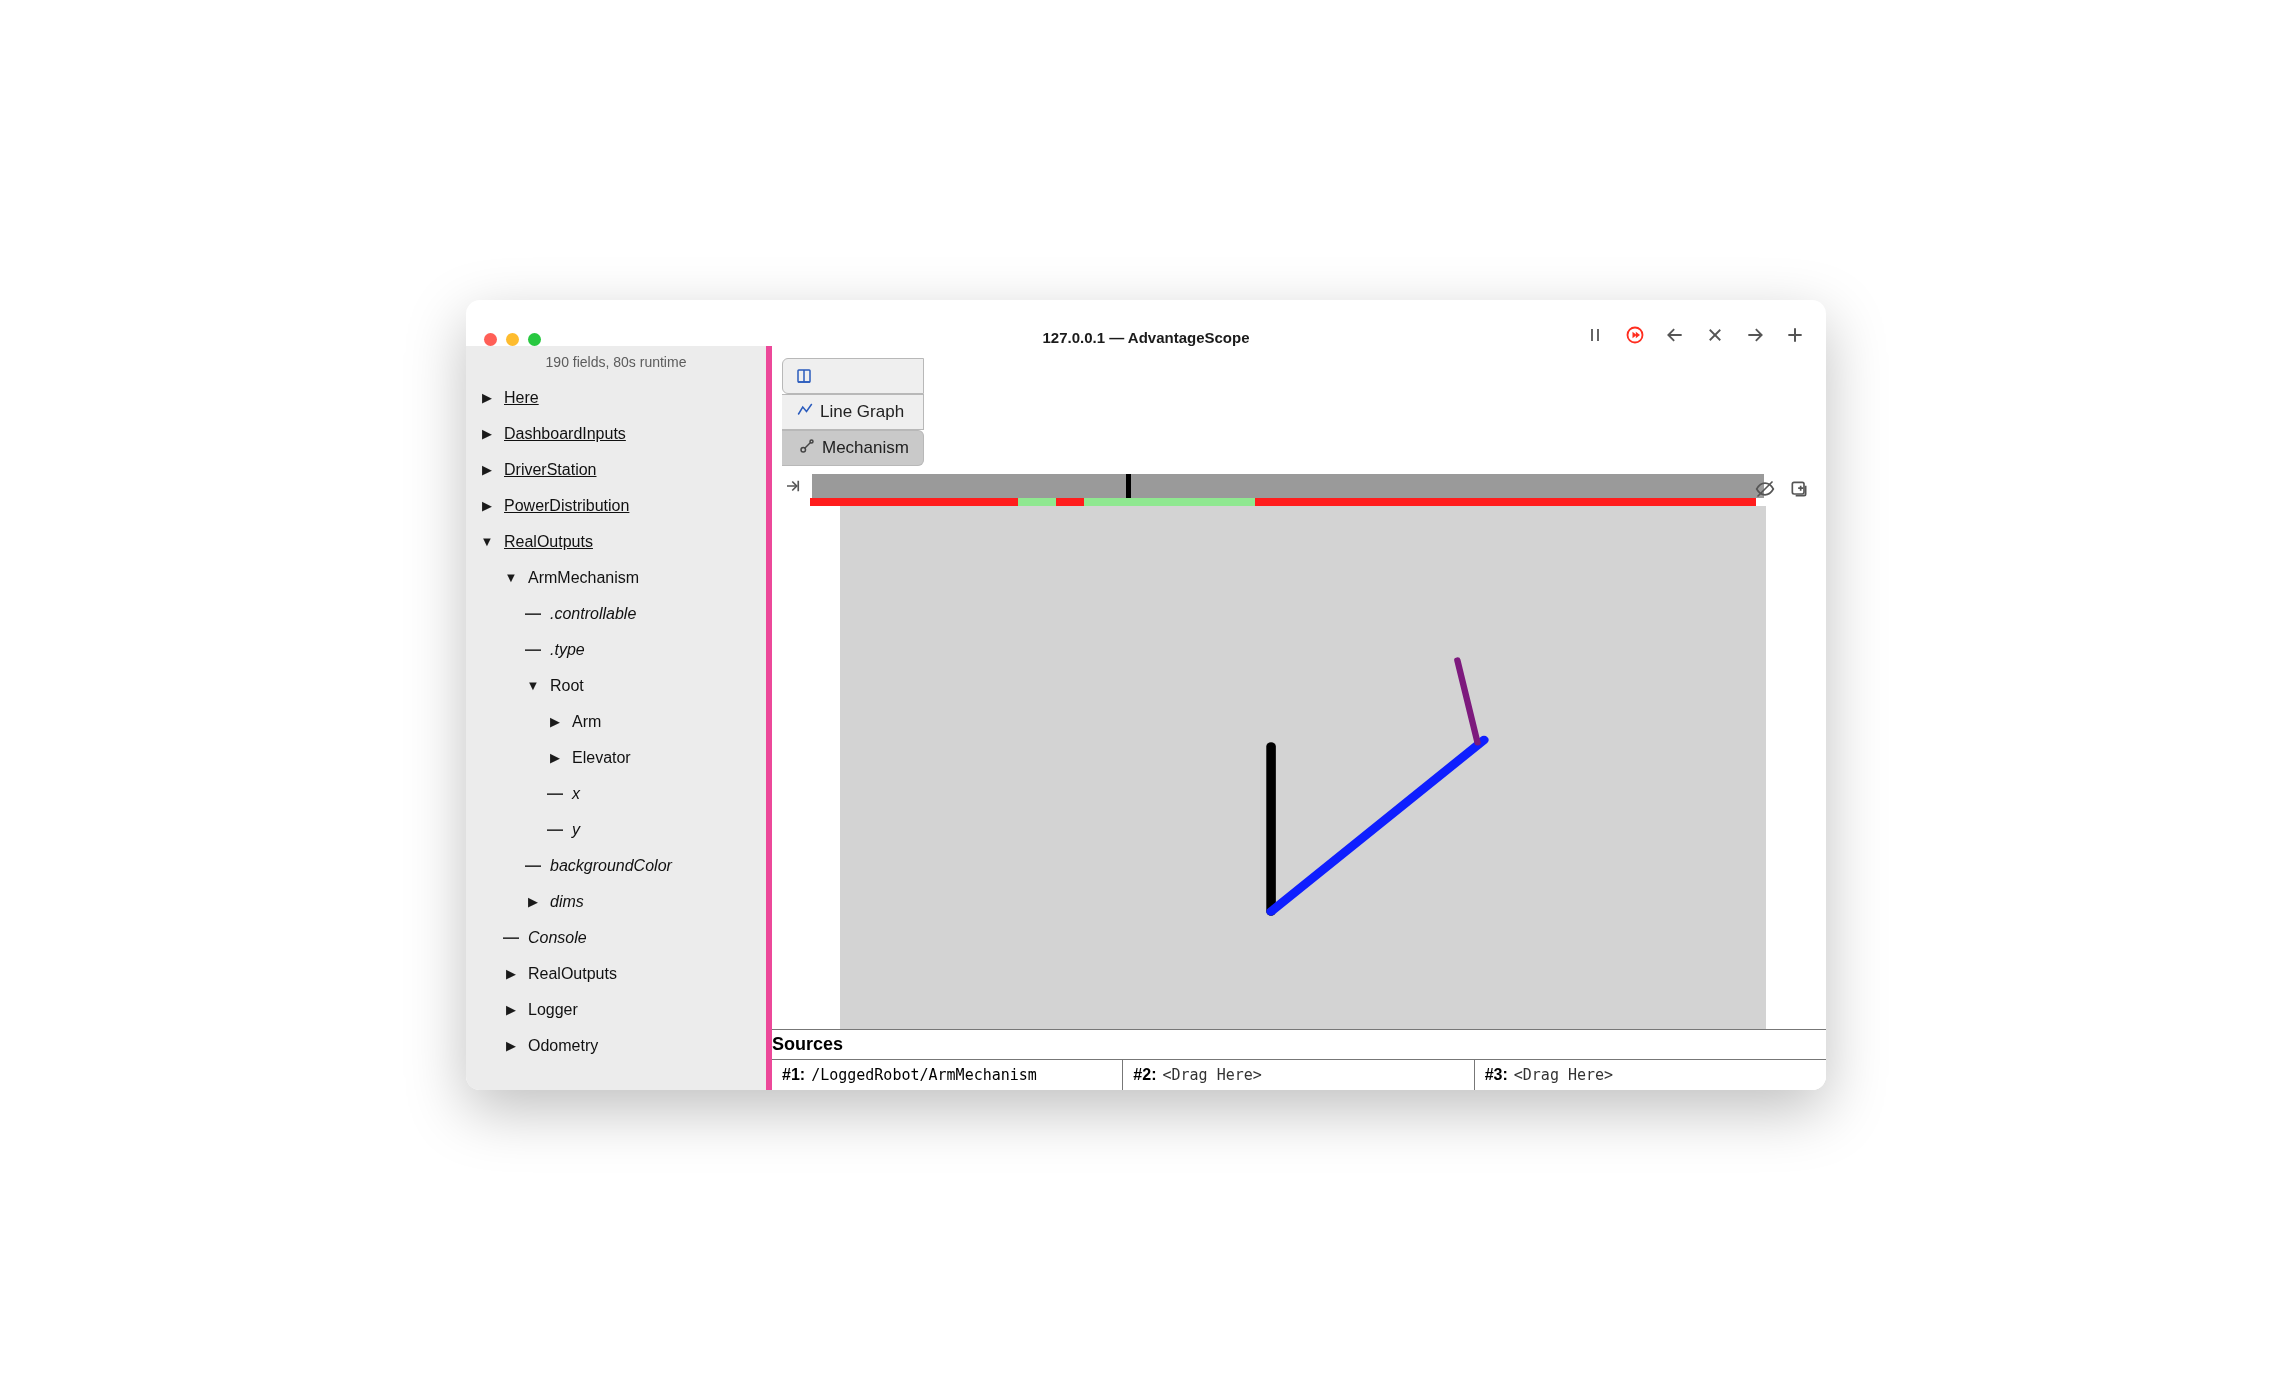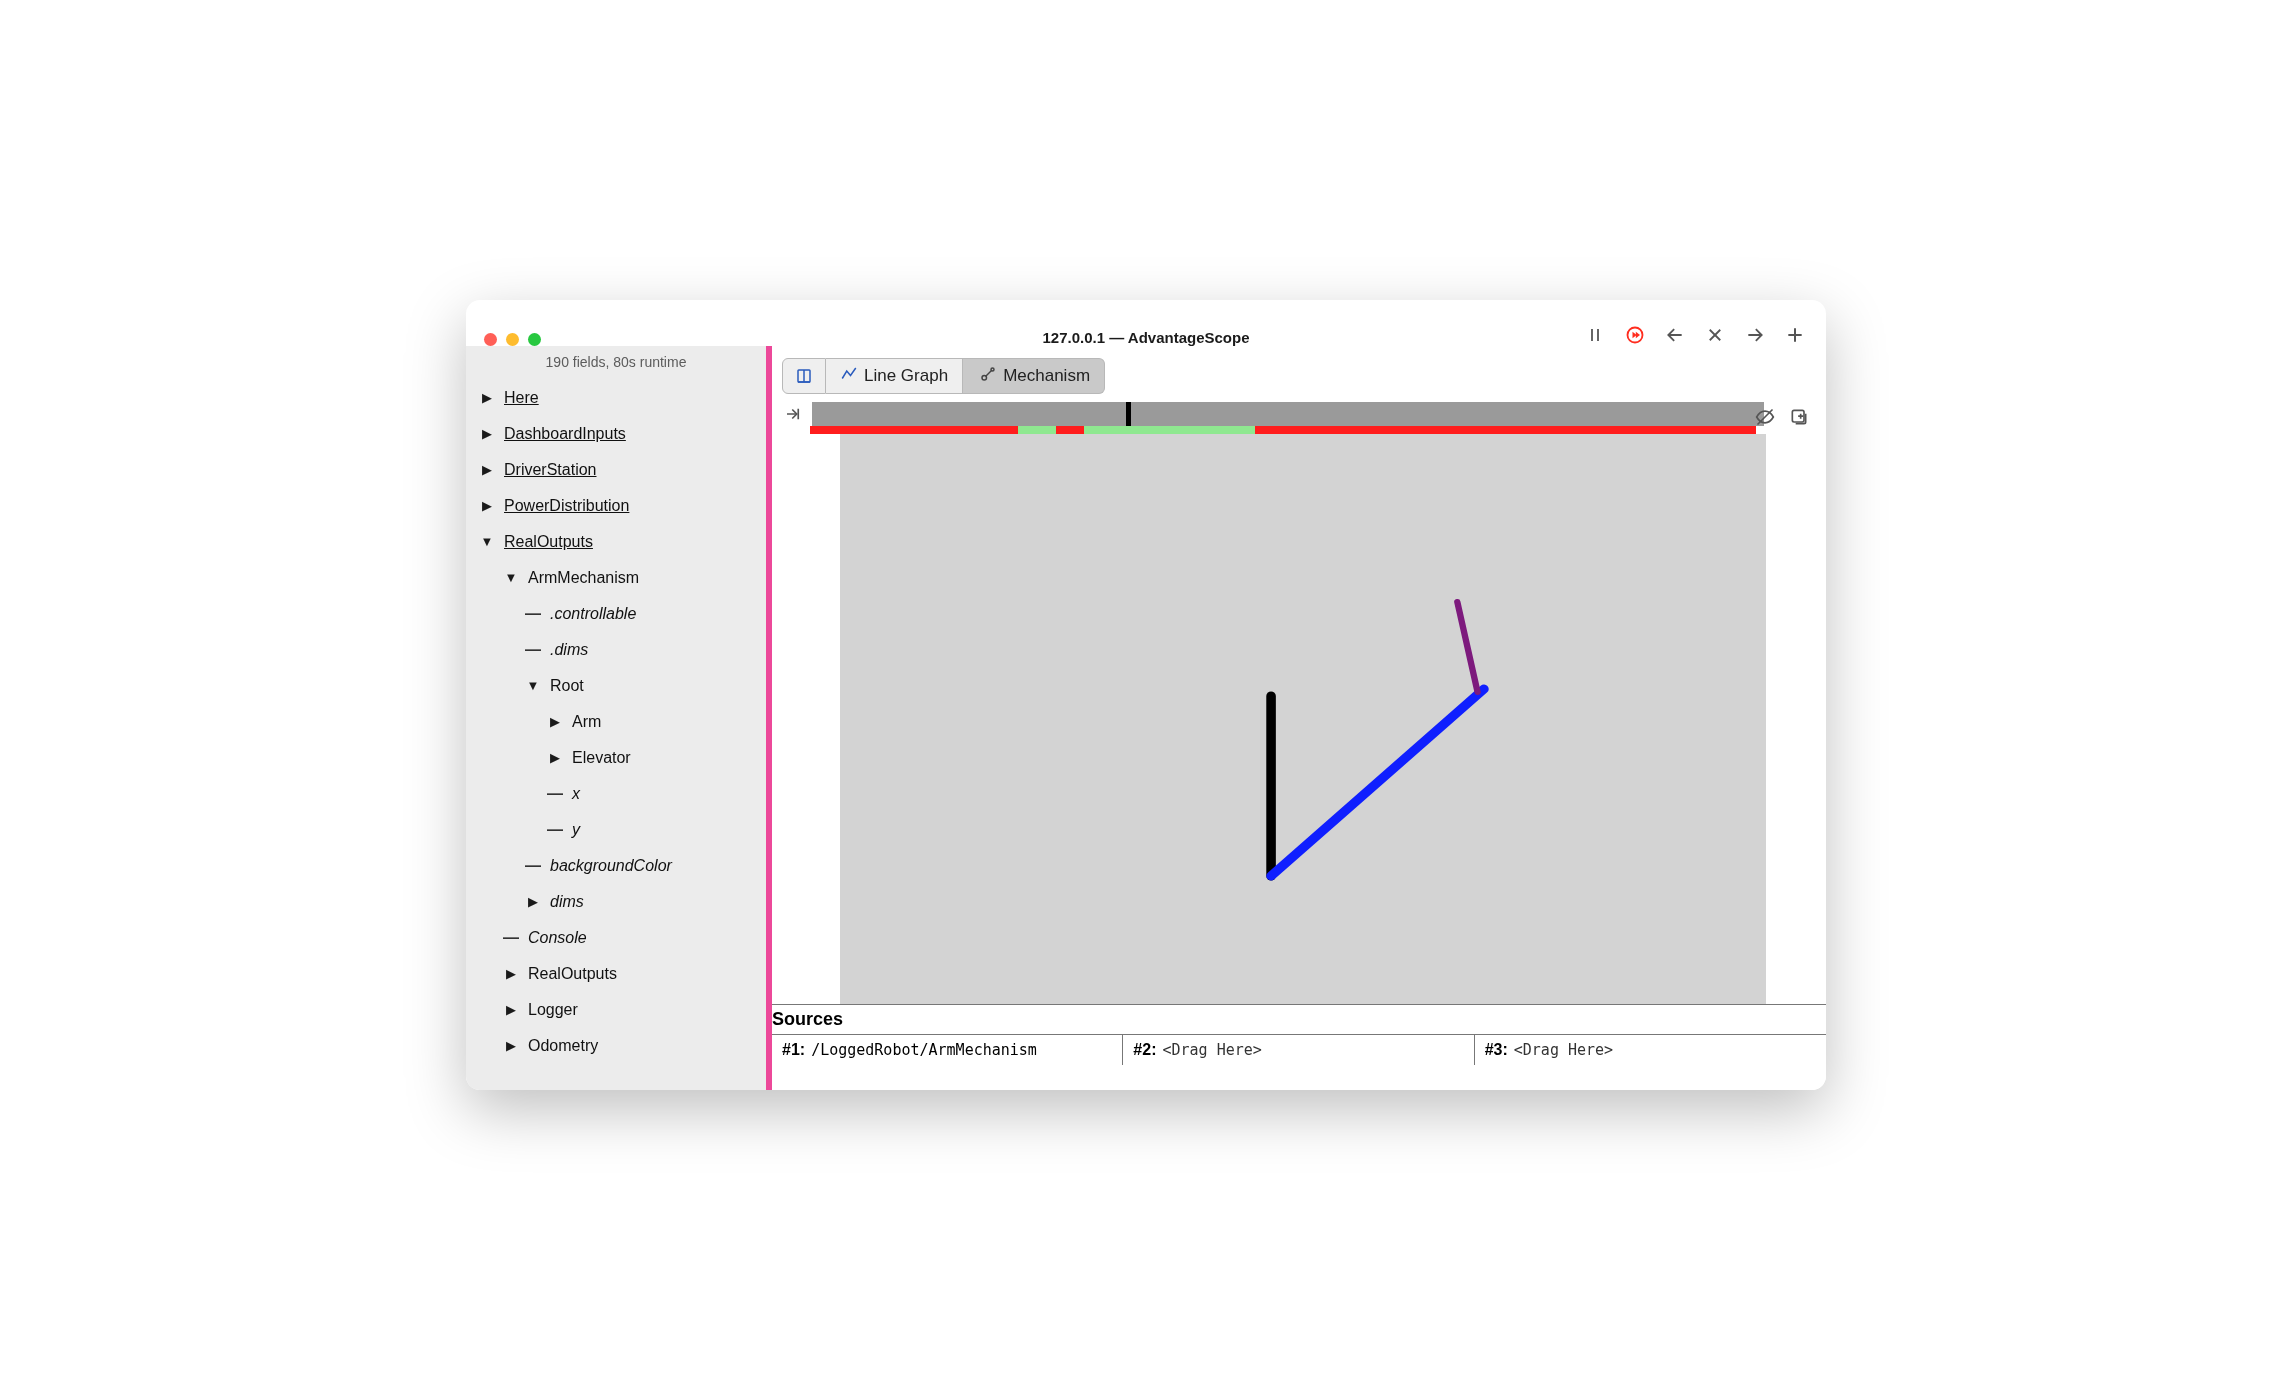--- a/index.html
+++ b/index.html
@@ -130,20 +130,21 @@
     display: flex;
     align-items: center;
     padding: 12px 10px 8px 10px;
     gap: 0;
   }
   .tab-group {
     display: inline-flex;
     border-radius: 6px;
     overflow: visible;
     align-items: stretch;
+    flex-direction: column;
   }
   .tab {
     display: inline-flex;
     align-items: center;
     gap: 6px;
     padding: 6px 14px;
     font-size: 17px;
     background: #efefef;
     border: 1px solid #b8b8b8;
     color: #222;
@@ -326,21 +327,21 @@
           <div class="tree-item indent-1">
             <span class="chev">▼</span>
             <span class="lbl">ArmMechanism</span>
           </div>
           <div class="tree-item indent-2">
             <span class="dash">—</span>
             <span class="lbl it">.controllable</span>
           </div>
           <div class="tree-item indent-2">
             <span class="dash">—</span>
-            <span class="lbl it">.dims</span>
+            <span class="lbl it">.type</span>
           </div>
           <div class="tree-item indent-2">
             <span class="chev">▼</span>
             <span class="lbl">Root</span>
           </div>
           <div class="tree-item indent-3">
             <span class="chev">▶</span>
             <span class="lbl">Arm</span>
           </div>
           <div class="tree-item indent-3">

